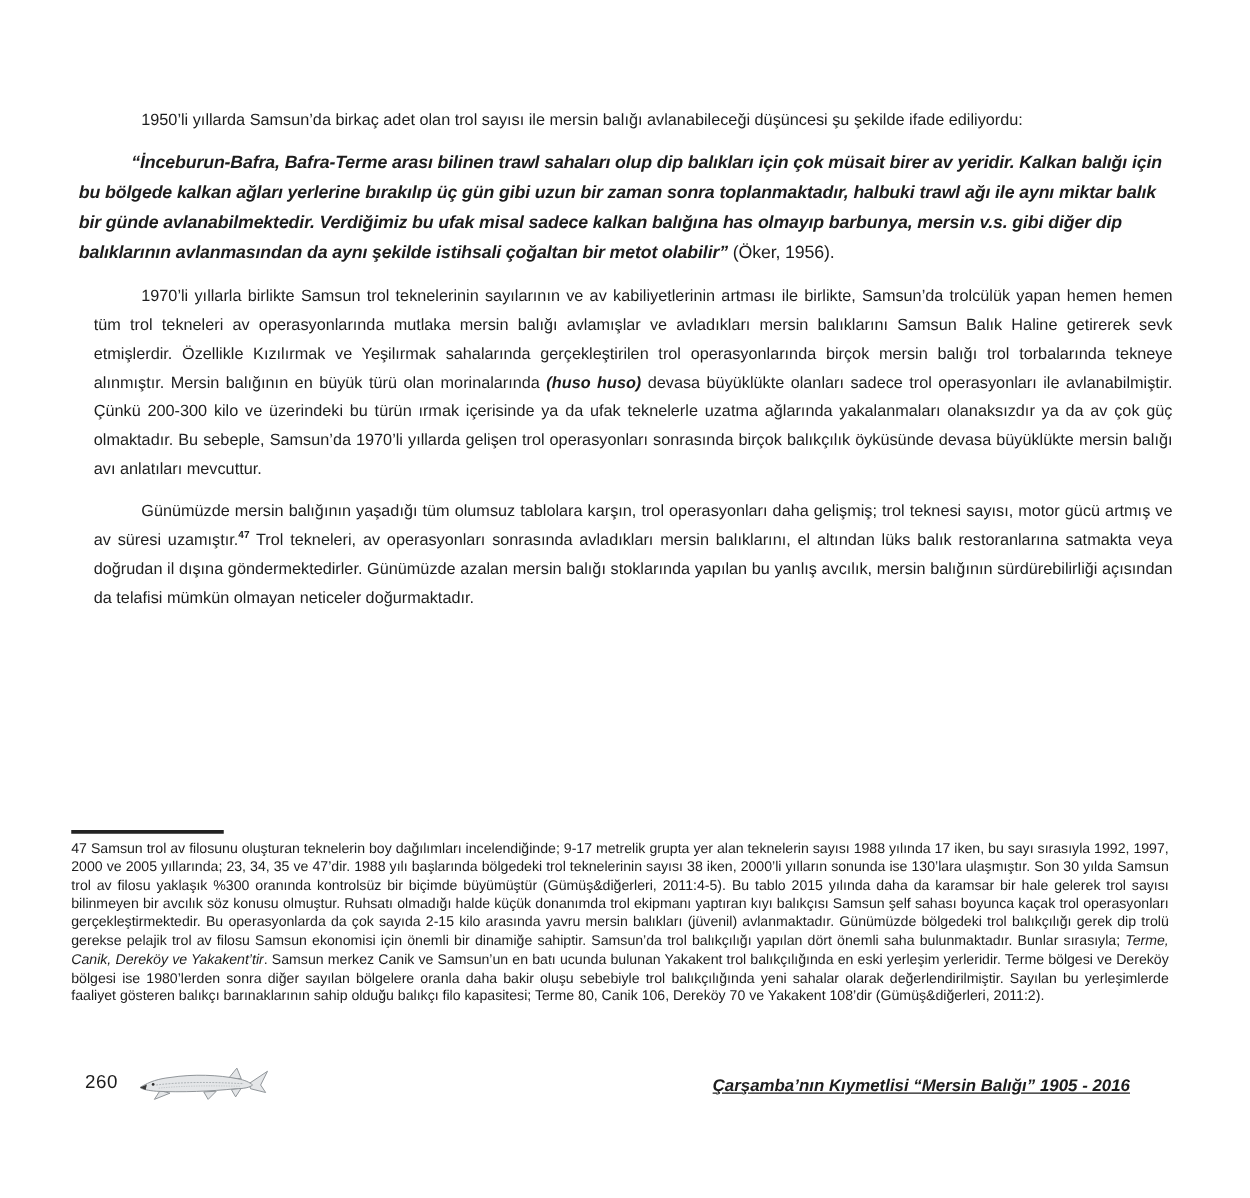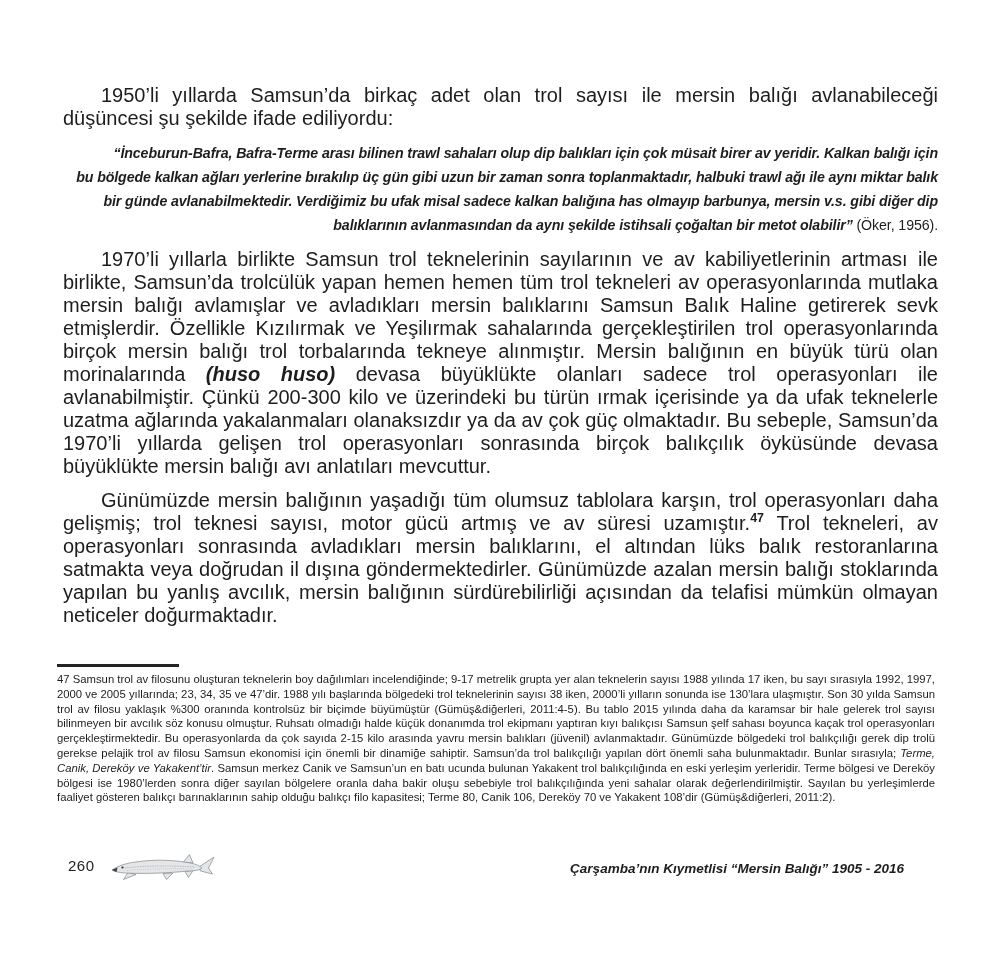--- a/index.html
+++ b/index.html
@@ -9,33 +9,32 @@
     background: #ffffff;
     color: #1d1d1d;
     font-family: "Liberation Sans", sans-serif;
     overflow: hidden;
   }
   .content {
     position: absolute;
     left: 63px; top: 84px; width: 875px;
   }
   .par {
-    font-size: 20px;
+    font-size: 13px;
     line-height: 23px;
     text-align: justify;
     text-indent: 38px;
-    margin: 0 0 11px 0;
+    margin: 0 0 11px 12px;
   }
   .quote {
     font-size: 14.2px;
     line-height: 24px;
     letter-spacing: -0.1px;
     text-indent: 42px;
     margin: 0 0 11px 0;
-    text-align: right;
   }
   .par sup {
     font-size: 0.62em;
     font-weight: bold;
     line-height: 0;
   }
   .footnote {
     position: absolute;
     left: 57px; top: 664px; width: 878px;
   }
@@ -59,20 +58,21 @@
     position: absolute;
     left: 110px; top: 851px;
     width: 105px; height: 36px;
   }
   .footer-cite {
     position: absolute;
     right: 96px; top: 861px;
     font-size: 13.5px;
     font-weight: bold;
     font-style: italic;
+    text-decoration: underline;
   }
 </style>
 </head>
 <body>
 
 <div class="content">
   <p class="par"><span>1950’li yıllarda Samsun’da birkaç adet olan trol sayısı ile mersin balığı avlanabileceği düşüncesi şu şekilde ifade ediliyordu:</span></p>
 
   <p class="quote"><span style="font-style: italic; font-weight: bold;">“İnceburun-Bafra, Bafra-Terme arası bilinen trawl sahaları olup dip balıkları için çok müsait birer av yeridir. Kalkan balığı için bu bölgede kalkan ağları yerlerine bırakılıp üç gün gibi uzun bir zaman sonra toplanmaktadır, halbuki trawl ağı ile aynı miktar balık bir günde avlanabilmektedir. Verdiğimiz bu ufak misal sadece kalkan balığına has olmayıp barbunya, mersin v.s. gibi diğer dip balıklarının avlanmasından da aynı şekilde istihsali çoğaltan bir metot olabilir”</span><span> (Öker, 1956).</span></p>
 

